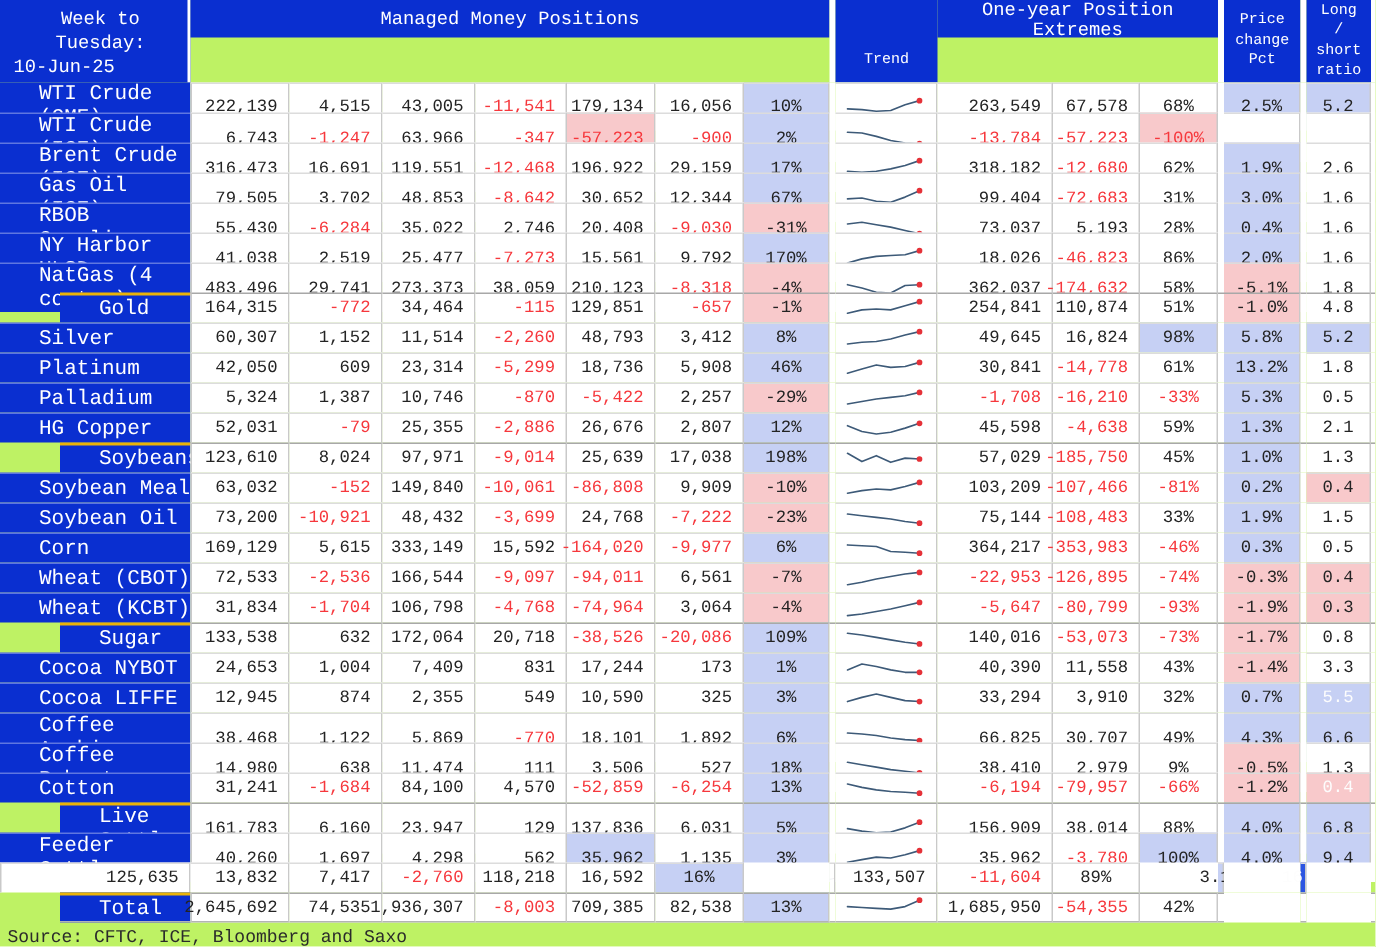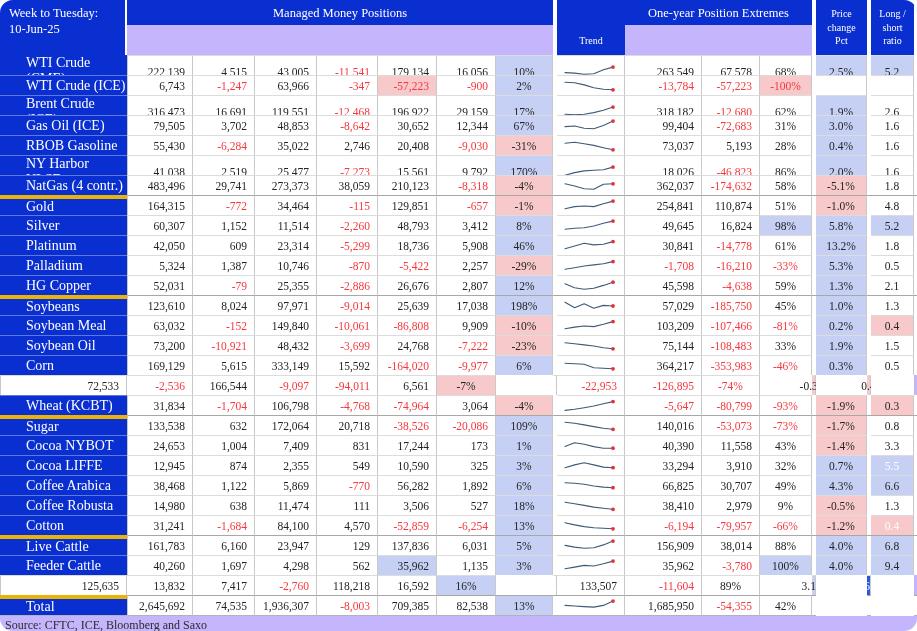--- a/index.html
+++ b/index.html
@@ -1,16 +1,16 @@
 <!DOCTYPE html>
 <html><head>
 <meta charset="utf-8">
 <style>
   html,body{margin:0;padding:0;background:#fff;}
-  #app{width:917px;height:631px;background:#c4b5fd;font-family:Liberation Serif, serif;overflow:hidden;border-radius:13px;}
+  #app{width:917px;height:631px;background:#bef264;font-family:Liberation Mono, monospace;overflow:hidden;}
   .grid-row{display:grid;grid-template-columns:127px 66px 62px 62px 61px 59px 59px 57px 4px 68px 77px 58px 52px 4px 51px 4px 43px 3px;}
   
   #hdr{height:55px;}
   #hdr{grid-template-rows:25px 30px;}
   .hcell{background:#0a2fd0;color:#fff;box-sizing:border-box;display:flex;align-items:center;justify-content:center;font-size:10px;text-align:center;line-height:13.5px;}
   .h-label{grid-column:1;grid-row:1/3;flex-direction:column;align-items:flex-start;justify-content:flex-start;padding:5px 0 0 9px;border-right:2px solid #fff;font-size:12.5px;line-height:16px;}
   .h-mmp{grid-column:2/9;grid-row:1;font-size:12.5px;font-weight:500;padding-top:3px;}
   .h-c2{grid-row:2;margin-top:46px;}
   .h-gap{grid-row:1/3;background:#fff;}
   .h-trend{grid-column:10;grid-row:1/3;align-items:flex-end;padding-bottom:8px;}
@@ -26,21 +26,21 @@
   .cell.first{border-left:1px solid #c9c9c9;}
   .lbl{box-sizing:border-box;display:flex;align-items:center;padding-left:26px;background:#0a2fd0;color:#fff;font-size:14px;border-top:1px solid rgba(255,255,255,.35);}
   .row:first-child .lbl{border-top:none;}
   .gapc{background:#fff;border:none;}
   .neg{color:#f6373c;}
   .blue-bg{background:#c6d0f4;}
   .pink-bg{background:#f8c9cb;}
   .dkblue-bg{background:#2b55e2;}
   .wt{color:#fdfdfd;}
   .group-start .cell{border-top:1px solid #a8a8a8;}
-  .group-start .lbl{border-top:4px solid #eab308;}
+  .group-start .lbl{border-top:2px solid #eab308;margin-left:40px;}
   .row-last .cell,.row-last .lbl{border-bottom:1px solid #b3b3b3;}
   .noborder{border:none !important;}
   .sparkcell{justify-content:center;padding:0;}
   
   #ftr{height:16px;display:flex;align-items:center;padding:2px 0 0 5px;font-size:12px;color:#2b2b2b;}
 </style>
 </head>
 <body>
 
 <div id="app">
@@ -466,20 +466,21 @@
         <div class="cell num">364,217</div>
         <div class="cell num neg">-353,983</div>
         <div class="cell ctr neg">-46%</div>
         <div class="cell gapc"></div>
         <div class="cell ctr blue-bg">0.3%</div>
         <div class="cell gapc"></div>
         <div class="cell ctr">0.5</div>
         <div class="cell gapc"></div>
       </div>
       <div class="grid-row row">
+        <div class="lbl">Wheat (CBOT)</div>
         <div class="cell num first">72,533</div>
         <div class="cell num neg">-2,536</div>
         <div class="cell num">166,544</div>
         <div class="cell num neg">-9,097</div>
         <div class="cell num neg">-94,011</div>
         <div class="cell num">6,561</div>
         <div class="cell ctr pink-bg">-7%</div>
         <div class="cell gapc"></div>
         <div class="cell ctr sparkcell">
           <svg width="60" height="16" viewBox="0 0 60 16">
@@ -595,21 +596,21 @@
         <div class="cell gapc"></div>
         <div class="cell ctr blue-bg wt">5.5</div>
         <div class="cell gapc"></div>
       </div>
       <div class="grid-row row">
         <div class="lbl">Coffee Arabica</div>
         <div class="cell num first">38,468</div>
         <div class="cell num">1,122</div>
         <div class="cell num">5,869</div>
         <div class="cell num neg">-770</div>
-        <div class="cell num">56,282</div>
+        <div class="cell num">18,101</div>
         <div class="cell num">1,892</div>
         <div class="cell ctr blue-bg">6%</div>
         <div class="cell gapc"></div>
         <div class="cell ctr sparkcell">
           <svg width="60" height="16" viewBox="0 0 60 16">
             <polyline points="4.0,4.7 13.6,5.3 23.2,6.3 32.8,8.0 42.4,9.1 52.0,9.7" fill="none" stroke="#3d5a78" stroke-width="1.1" stroke-linejoin="round" stroke-linecap="round"></polyline>
             <circle cx="52.0" cy="9.7" r="1.9" fill="#e53138"></circle>
           </svg>
         </div>
         <div class="cell num">66,825</div>

